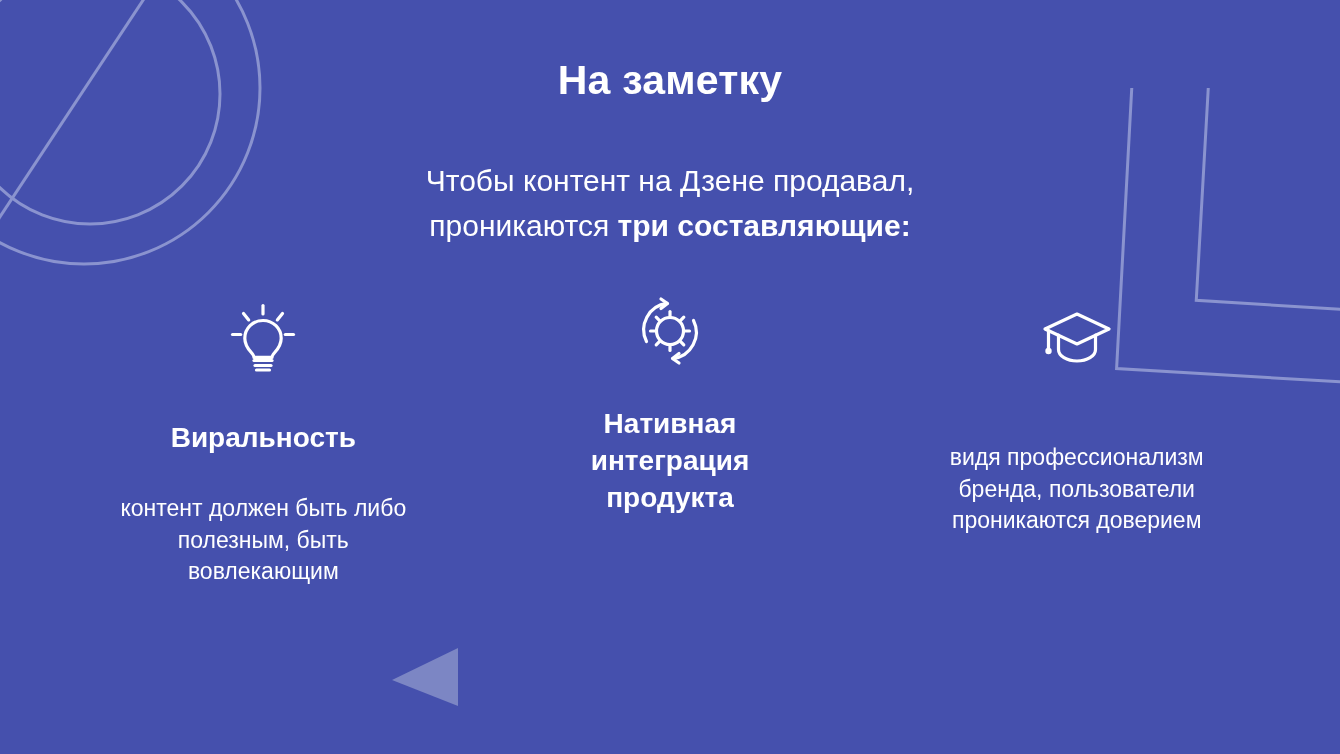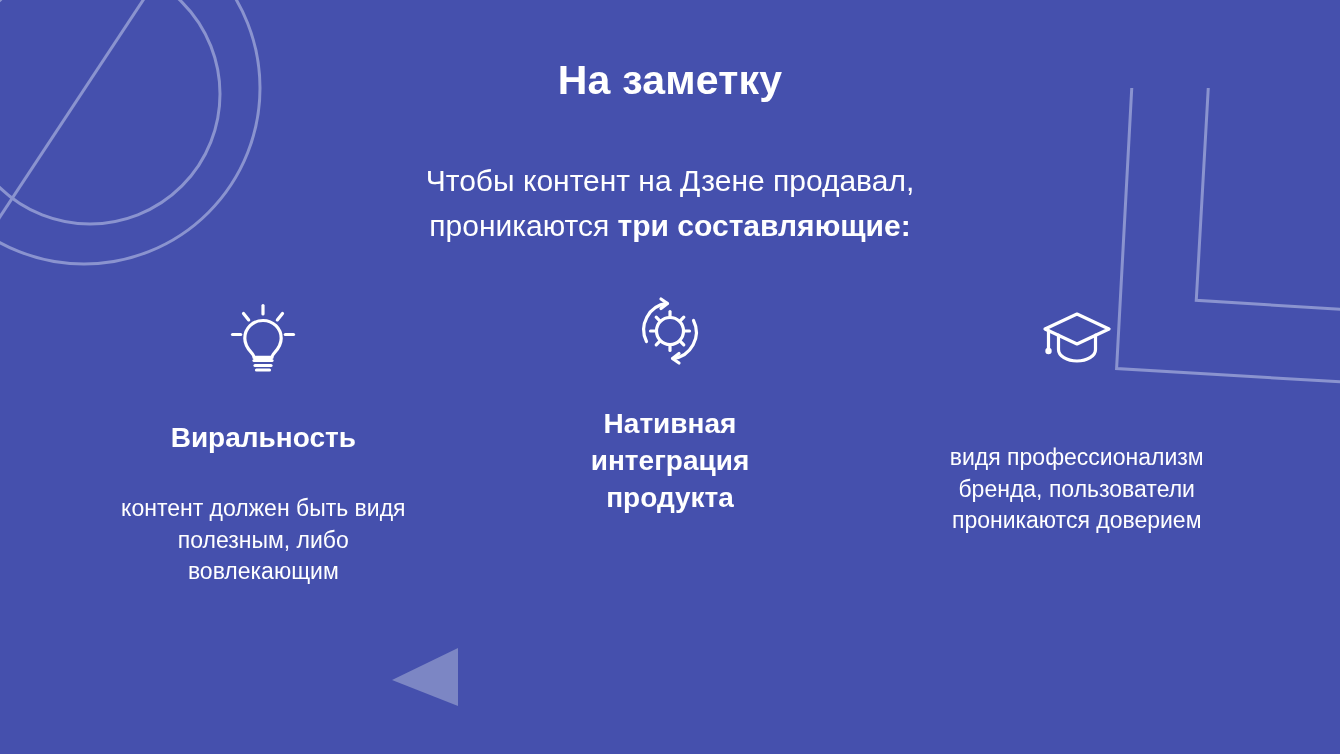--- a/index.html
+++ b/index.html
@@ -171,21 +171,21 @@
           <path d="M25 62.5 h16"></path>
           <path d="M26.5 67 h13"></path>
           <path d="M33 2.5 v8.5"></path>
           <path d="M13.5 10.5 l5.2 6.4"></path>
           <path d="M52.5 10.5 l-5.2 6.4"></path>
           <path d="M2.5 31.5 h8.2"></path>
           <path d="M63.5 31.5 h-8.2"></path>
         </svg>
       </div>
       <h2 class="col-title">Виральность</h2>
-      <p class="col-body">контент должен быть видя полезным, либо вовлекающим</p>
+      <p class="col-body">контент должен быть либо полезным, быть вовлекающим</p>
     </div>
 
     <div class="column" id="column-native">
       <div class="col-icon">
         <svg width="72" height="72" viewBox="0 0 72 72" fill="none" stroke="#ffffff" stroke-width="3.2" stroke-linecap="round" stroke-linejoin="round">
 
           <path d="M12.5 46.5 A26.5 26.5 0 0 1 33 8.4" fill="none"></path>
           <path d="M59.5 25.5 A26.5 26.5 0 0 1 39 63.6" fill="none"></path>
 
           <path d="M27 4 l6.5 4.5 l-6.5 5" fill="none"></path>

